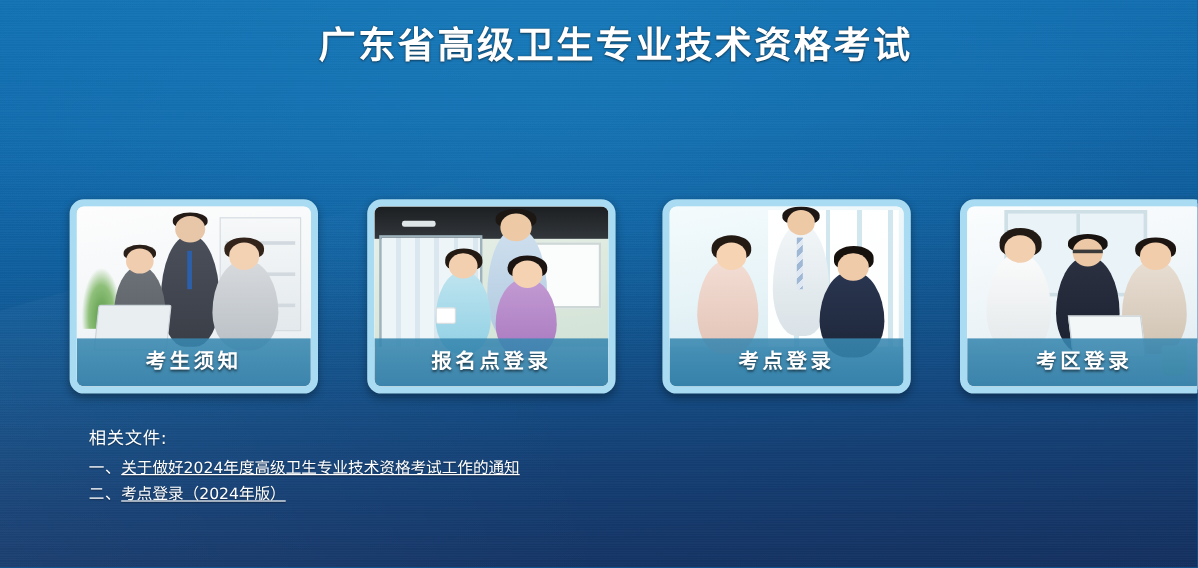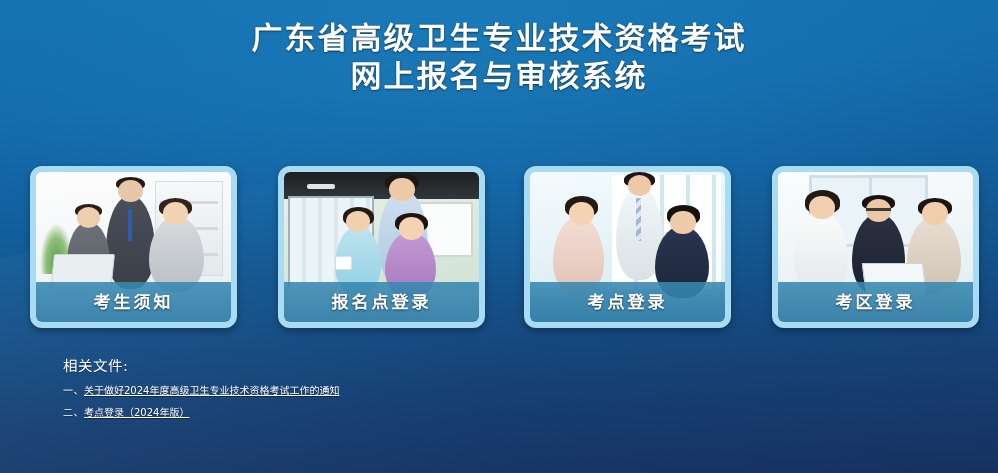--- a/index.html
+++ b/index.html
@@ -18,20 +18,21 @@
   
   .page {
     position: relative;
     width: 998px;
     height: 473px;
     box-sizing: border-box;
     background:
       radial-gradient(ellipse 900px 420px at 46% 6%, rgba(28,130,192,0.55) 0%, rgba(28,130,192,0.0) 62%),
       linear-gradient(176deg, #1271b3 0%, #126bad 22%, #105f9e 42%, #12518a 60%, #143f74 78%, #14305f 100%);
     overflow: hidden;
+    padding-left: 28px;
   }
   
   .page::after {
     content: "";
     position: absolute;
     inset: 0;
     pointer-events: none;
     background-image: repeating-linear-gradient(
       to bottom,
       rgba(255,255,255,0.030) 0px,
@@ -216,35 +217,35 @@
   .s4 .h-r { left:74%; top:20%; width:13%; height:15%; background:#f1cdac; }
   .s4 .hr-r{ left:72%; top:17%; width:17%; height:12%; background:#1d1511; }
   .s4 .laptop{ position:absolute; left:44%; bottom:16%; width:30%; height:22%;
              background:#f4f7f8; border:1px solid #c9d3d8; transform: skewX(7deg); }
   .s4 .cup  { position:absolute; right:6%; bottom:6%; width:11%; height:17%;
              background: linear-gradient(180deg,#dff0d8,#bfe0b0); border-radius:2px 2px 5px 5px; }
 
   
   .docs {
     position: absolute;
-    left: 63px;
+    left: 46px;
     top: 356px;
     width: 620px;
   }
   .docs-heading {
     color: #ffffff;
     font-size: 14.5px;
     line-height: 21px;
     margin-bottom: 3px;
     text-shadow: 0 1px 1px rgba(0,0,0,.4);
     letter-spacing: .5px;
   }
   .doc-row {
     display: block;
-    font-size: 10px;
+    font-size: 13px;
     line-height: 22px;
     color: #ffffff;
     white-space: nowrap;
     text-shadow: 0 1px 1px rgba(0,0,0,.4);
   }
   .doc-num {
     color: #ffffff;
     letter-spacing: .5px;
   }
   .doc-link {
@@ -254,21 +255,20 @@
   }
 </style>
 </head>
 <body>
 
 <div class="page">
   <div class="content">
 
     <div class="title-block">
       <div class="title-line">广东省高级卫生专业技术资格考试</div>
-      <div class="title-line">网上报名与审核系统</div>
     </div>
 
     <div class="cards">
 
       <div class="card c1">
         <div class="card-photo">
           <div class="scene s1">
             <div class="sky"></div>
             <div class="shelf">
                 <i style="top:20%"></i>

